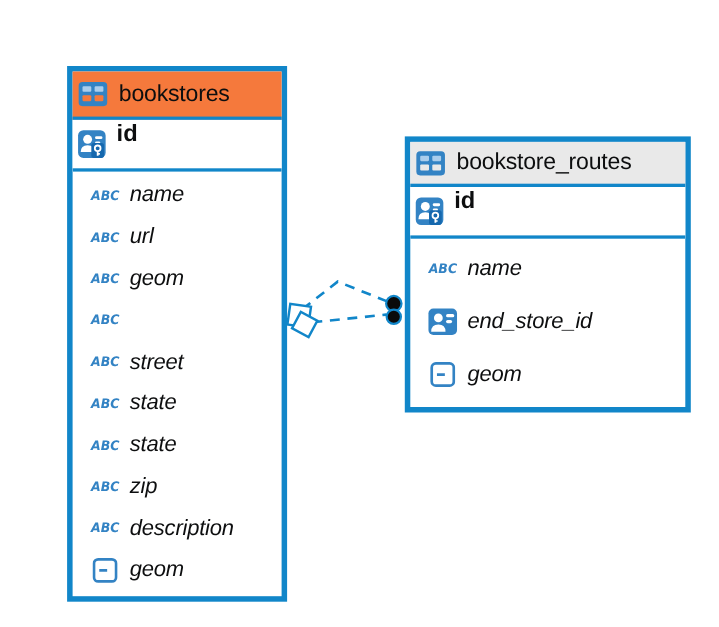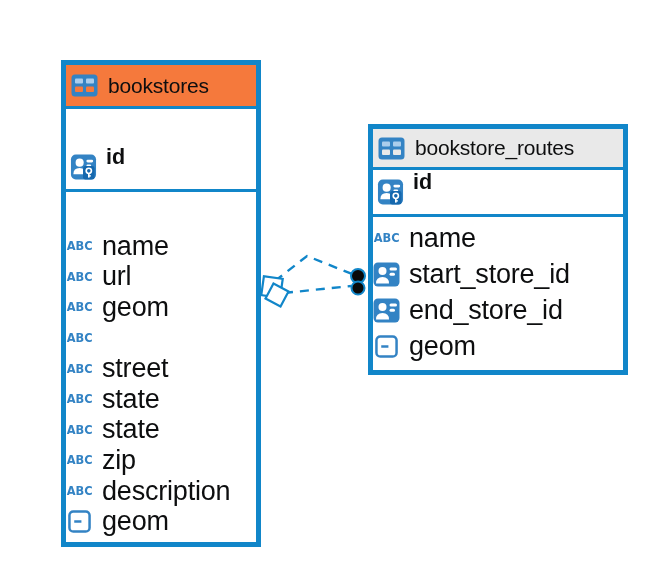--- a/index.html
+++ b/index.html
@@ -17,21 +17,21 @@
     width:654px;height:570px;position:relative;overflow:hidden;
     background:var(--canvas-bg);
     font-family:"Liberation Sans", sans-serif;
     color:var(--text-color);
   }
   .table-card{
     position:absolute;background:#fff;
     border:5px solid var(--accent-blue);
     box-sizing:border-box;display:flex;flex-direction:column;
   }
-  #card-bookstores{left:61px;top:60px;width:200px;height:487px;gap:36px;}
+  #card-bookstores{left:61px;top:60px;width:200px;height:487px;}
   #card-routes{left:368px;top:124px;width:260px;height:251px;}
 
   .t-header{
     display:flex;align-items:center;padding-left:5px;
     border-bottom:3px solid var(--accent-blue);
     flex:0 0 41px;
   }
   #card-routes .t-header{flex:0 0 38px;}
   .hdr-orange .t-header{background:var(--orange-header);}
   .hdr-gray .t-header{background:var(--gray-header);}
@@ -40,22 +40,22 @@
 
   .t-title{font-size:21px;margin-left:10px;letter-spacing:-0.2px;white-space:nowrap;}
 
   .t-pk{
     display:flex;padding-left:4px;
     flex:0 0 44px;border-bottom:3px solid var(--accent-blue);background:#fff;
   }
   .pk-label{font-size:21.5px;font-weight:700;margin-left:9px;}
 
   .t-cols{flex:1;display:flex;flex-direction:column;padding:3px 0 5px;}
-  .col-row{flex:1 1 0;display:flex;align-items:center;padding-left:0;min-height:0;}
-  .col-label{font-size:27px;margin-left:9px;letter-spacing:-0.2px;white-space:nowrap;}
+  .col-row{flex:1 1 0;display:flex;align-items:center;padding-left:16px;min-height:0;font-style:italic;}
+  .col-label{font-size:20px;margin-left:9px;letter-spacing:-0.2px;white-space:nowrap;}
 
   .icon-slot{
     flex:0 0 27px;width:27px;display:flex;align-items:center;justify-content:center;
   }
   .abc{
     font-family:"DejaVu Sans", sans-serif;font-weight:800;font-size:12px;
     color:var(--icon-blue);letter-spacing:0;transform:scaleX(0.95);
   }
 
   .rel-layer{position:absolute;left:0;top:0;pointer-events:none;}
@@ -200,32 +200,20 @@
       <div class="col-row">
     <span class="icon-slot">
       <svg width="27" height="25" viewBox="0 0 27 25">
         <rect x="0.5" y="0.5" width="26" height="24" rx="4.5" fill="var(--icon-blue)"></rect>
         <circle cx="9.5" cy="9" r="4" fill="#fff"></circle>
         <path d="M3 21.5 q0 -6.5 6.5 -6.5 q6.5 0 6.5 6.5 z" fill="#fff"></path>
         <rect x="16.5" y="5.5" width="7.5" height="3" rx="1.5" fill="#fff"></rect>
         <rect x="16.5" y="10.8" width="5.5" height="3" rx="1.5" fill="#fff"></rect>
       </svg>
     </span>
-    <span class="col-label">start_store_id</span>
-  </div>
-      <div class="col-row">
-    <span class="icon-slot">
-      <svg width="27" height="25" viewBox="0 0 27 25">
-        <rect x="0.5" y="0.5" width="26" height="24" rx="4.5" fill="var(--icon-blue)"></rect>
-        <circle cx="9.5" cy="9" r="4" fill="#fff"></circle>
-        <path d="M3 21.5 q0 -6.5 6.5 -6.5 q6.5 0 6.5 6.5 z" fill="#fff"></path>
-        <rect x="16.5" y="5.5" width="7.5" height="3" rx="1.5" fill="#fff"></rect>
-        <rect x="16.5" y="10.8" width="5.5" height="3" rx="1.5" fill="#fff"></rect>
-      </svg>
-    </span>
     <span class="col-label">end_store_id</span>
   </div>
       <div class="col-row">
     <span class="icon-slot">
       <svg width="23" height="23" viewBox="0 0 24 24">
         <rect x="1.5" y="1.5" width="21" height="21" rx="4" fill="#fff" stroke="var(--icon-blue)" stroke-width="2.6"></rect>
         <line x1="6.5" y1="12" x2="14" y2="12" stroke="var(--icon-blue)" stroke-width="2.6"></line>
       </svg>
     </span>
     <span class="col-label">geom</span>

